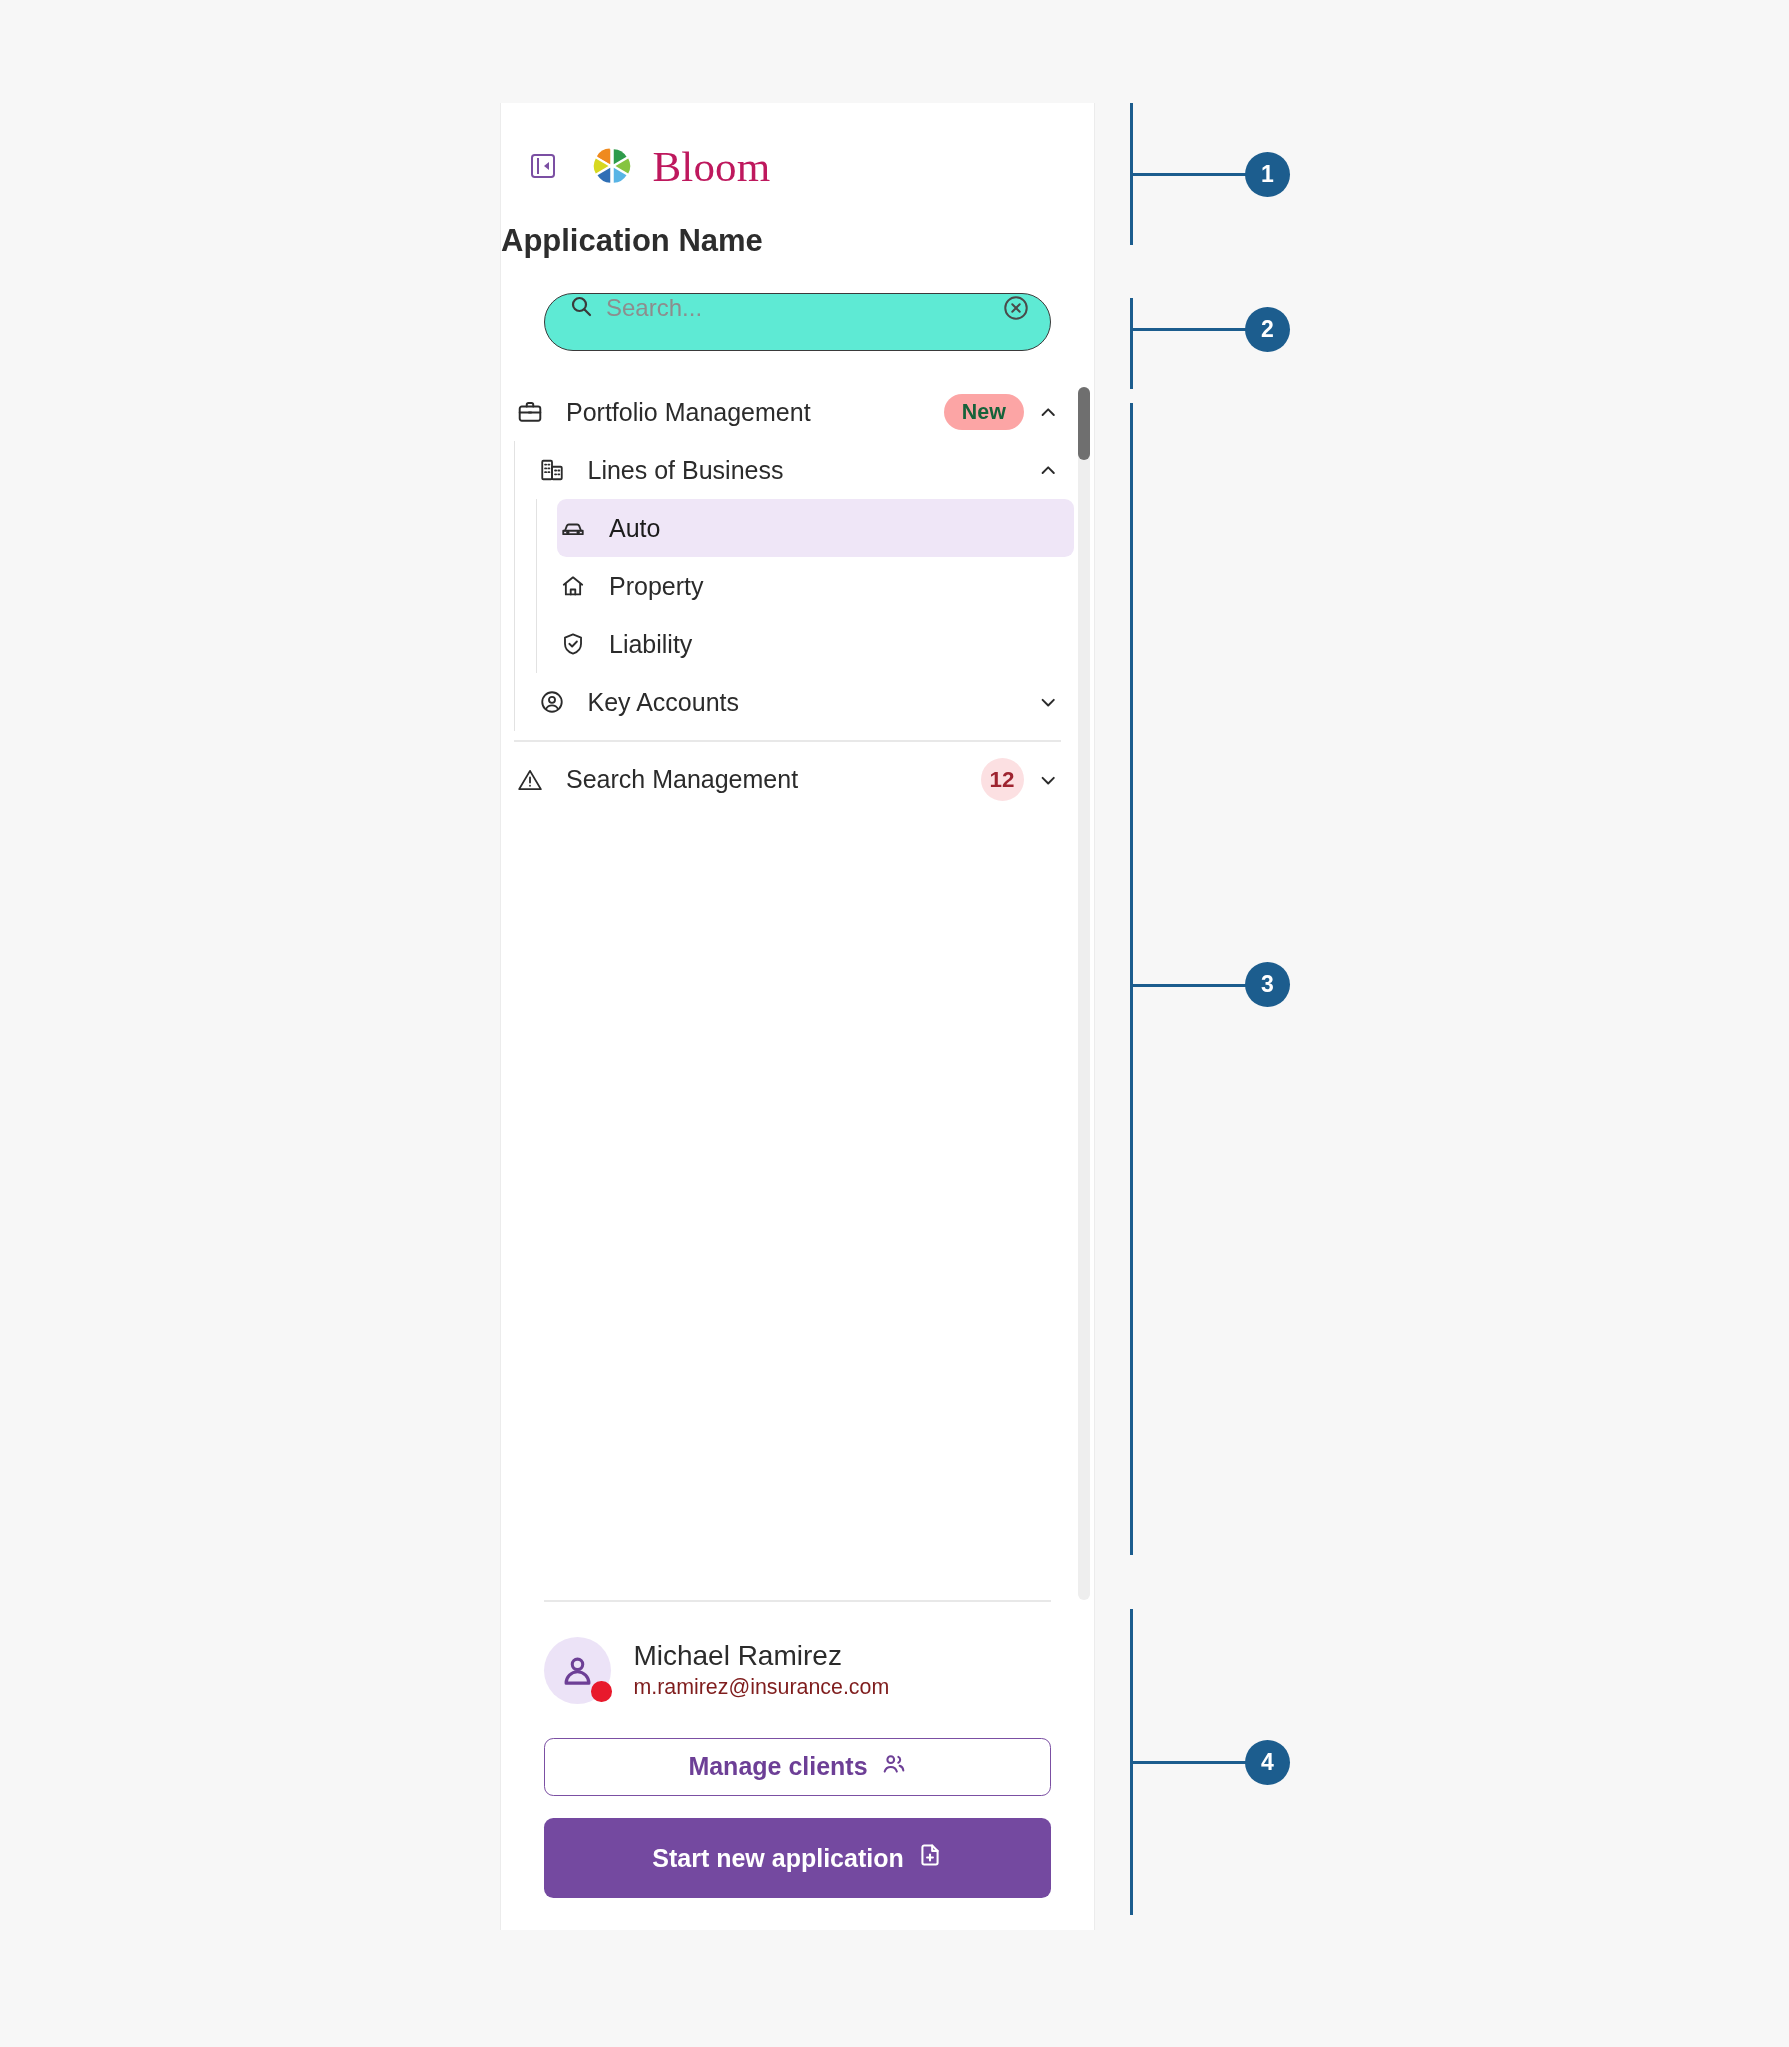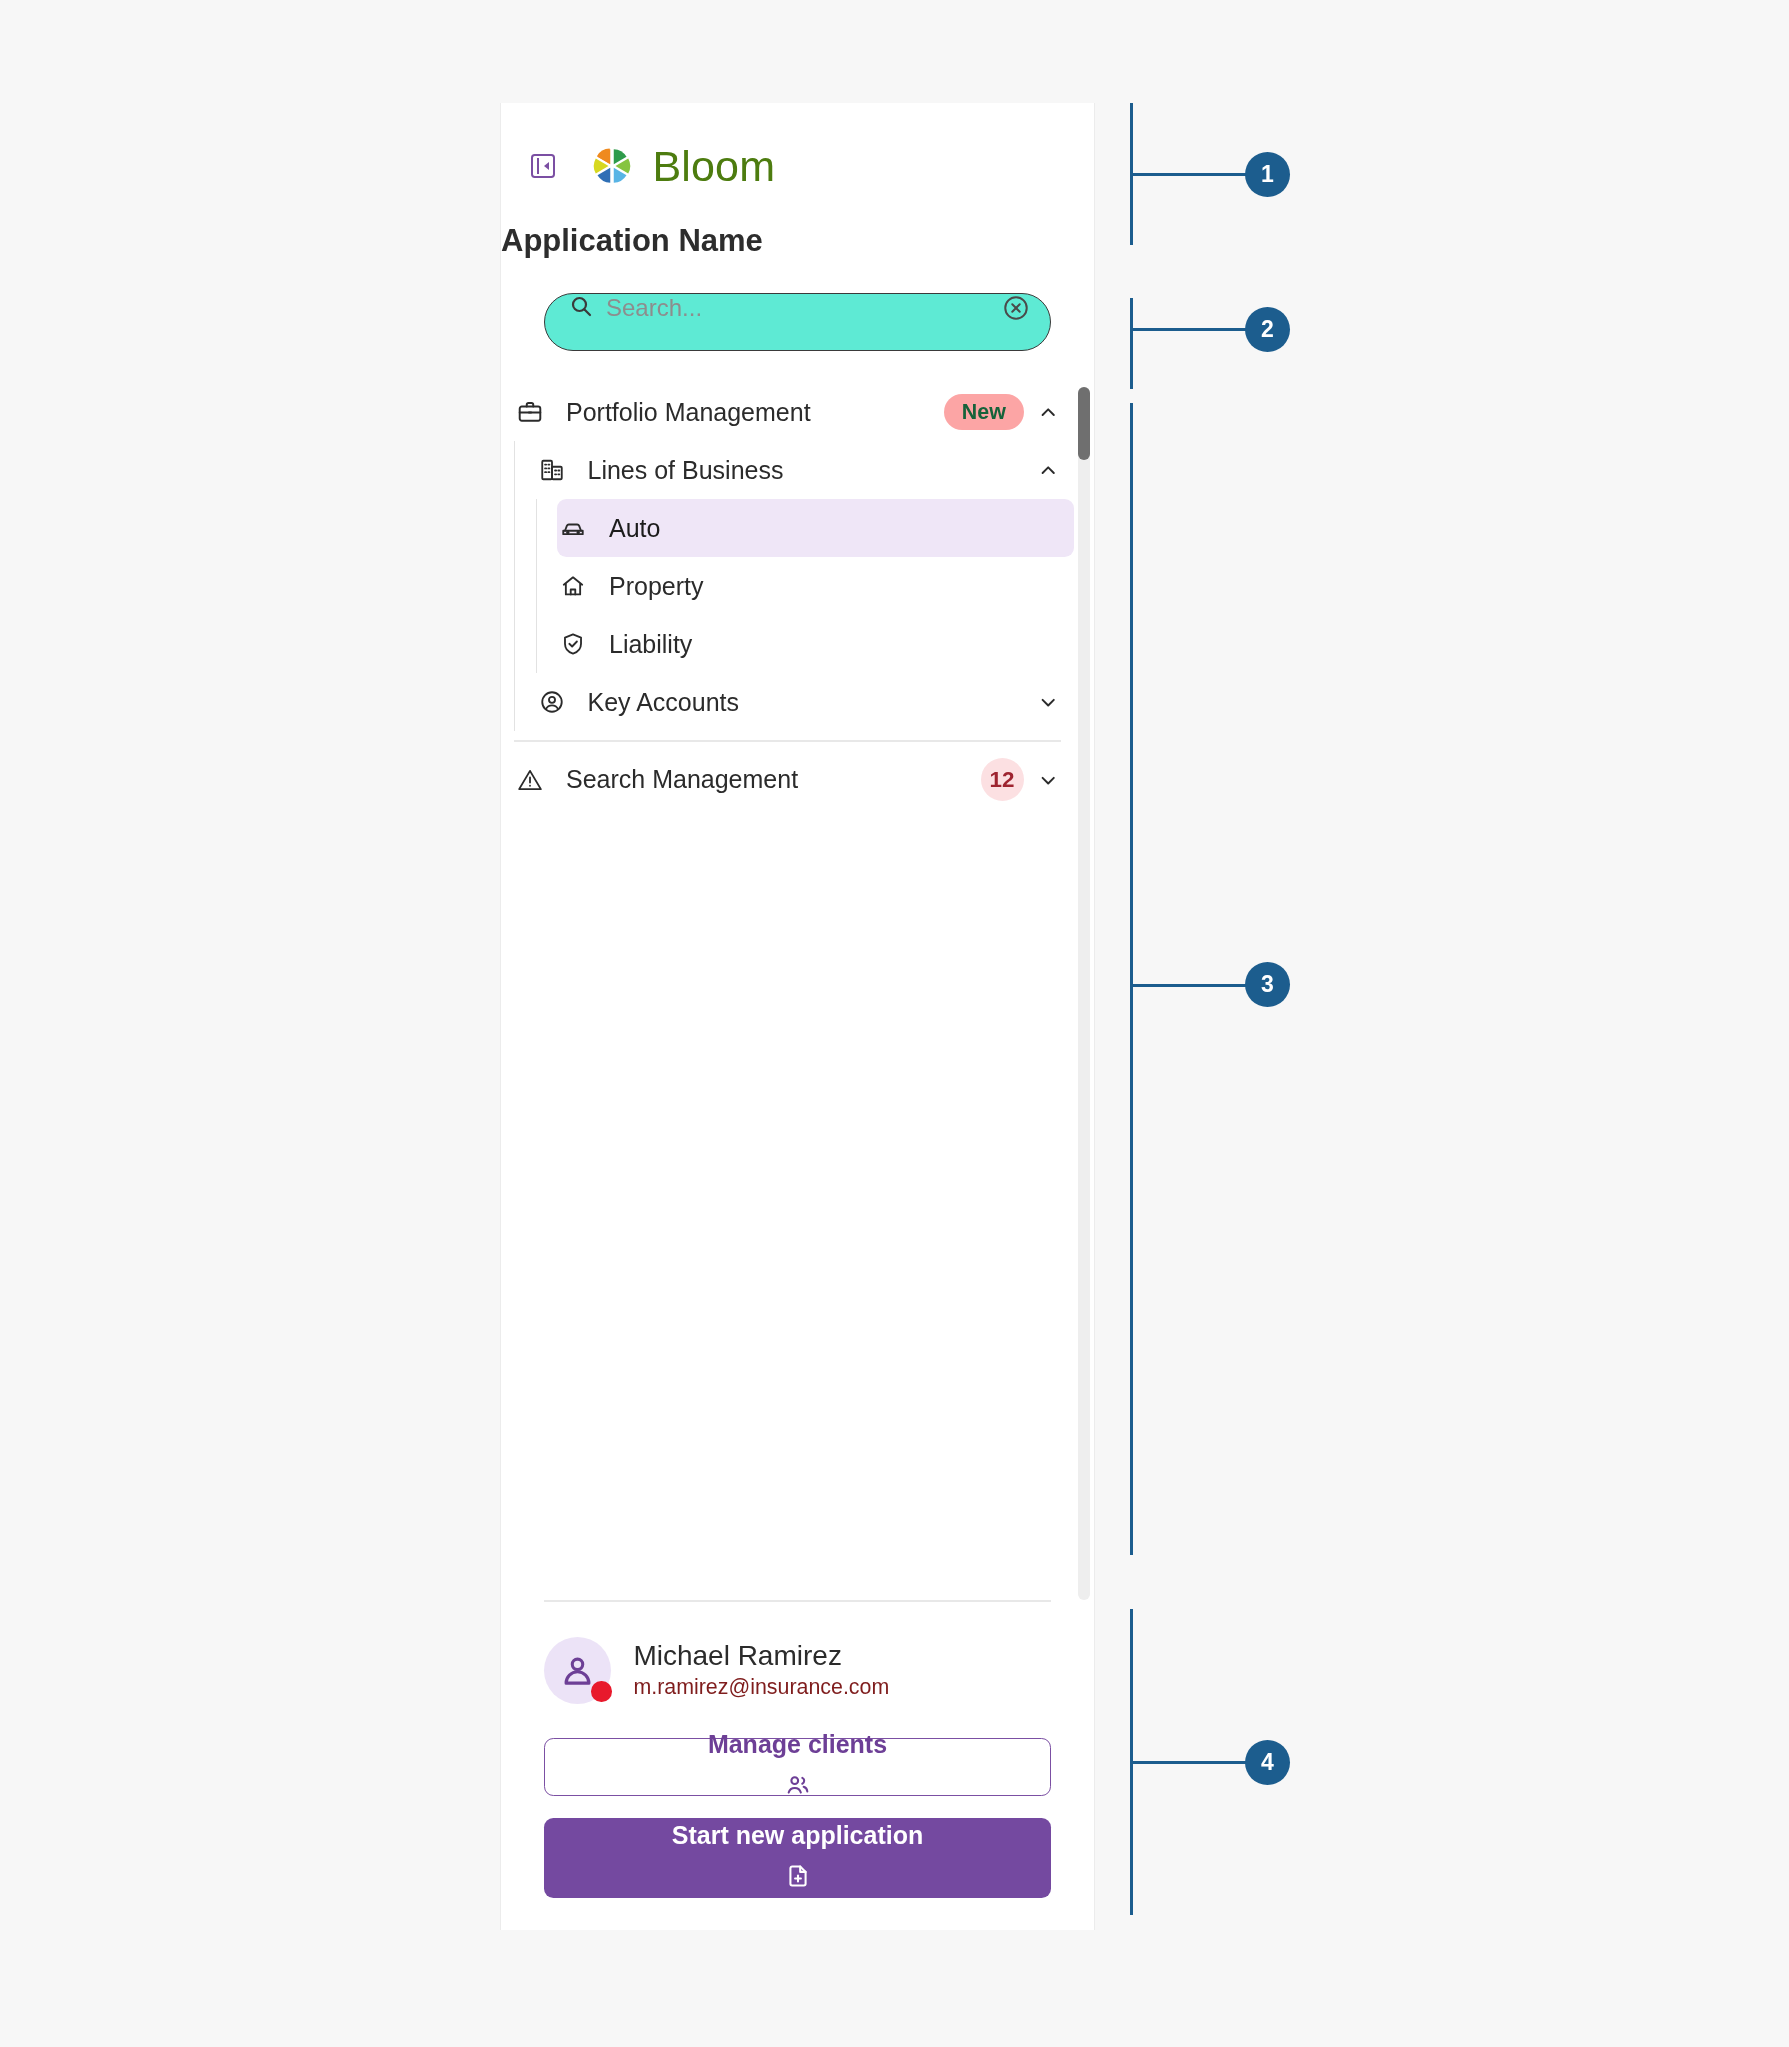--- a/index.html
+++ b/index.html
@@ -45,22 +45,22 @@
   .collapse-btn::after {
     content: ""; position: absolute;
     right: 3.7px; top: 50%; transform: translateY(-50%);
     border-top: 4.7px solid transparent;
     border-bottom: 4.7px solid transparent;
     border-right: 5.6px solid #7b4fa3;
   }
   .logo-wrap { display: flex; align-items: center; gap: 11.2px; margin-left: 11.2px; }
   .logo-mark { width: 58px; height: 58px; flex: none; }
   .logo-text {
-    font-family: Liberation Sans, sans-serif;
-    font-size: 43px; color: #4d7c0f; letter-spacing: 0.2px;
+    font-family: Liberation Serif, serif;
+    font-size: 43px; color: #be185d; letter-spacing: 0.2px;
   }
   .app-name {
     margin-top: 28px; text-align: left;
     font-size: 31px; font-weight: bold; color: #2d2d2d;
   }
 
   
   .search-wrap { padding: 34px 43px 0 43px; }
   .search-box {
     height: 58px; border: 1.5px solid #3a3a3a; border-radius: 32px;
@@ -147,21 +147,21 @@
     position: absolute; right: -0.9px; bottom: 1.9px;
     width: 20.5px; height: 20.5px; border-radius: 50%;
     background: #e8192c;
   }
   .u-name { font-size: 28px; color: #2b2b2b; line-height: 1.18; }
   .u-mail { font-size: 21.4px; color: #7f1d1d; line-height: 1.2; margin-top: 2.8px; }
 
   .btn {
     width: 100%; height: 58px; border-radius: 9.3px;
     display: flex; align-items: center; justify-content: center; gap: 13px;
-    font-size: 25px; font-weight: bold; cursor: pointer; flex-direction: column;
+    font-size: 25px; font-weight: bold; cursor: pointer;
   }
   .btn-outline { border: 1.9px solid #7b4fa3; background: #fff; color: #6d3f96; margin-bottom: 22.4px; }
   .btn-primary { border: none; background: #7449a0; color: #ffffff; height: 80px; }
 
   
   .cal-vline { position: absolute; width: 2.8px; background: #1c5d8e; }
   .cal-hline { position: absolute; height: 2.8px; background: #1c5d8e; }
   .cal-badge {
     position: absolute; width: 45px; height: 45px; border-radius: 50%;
     background: #1c5d8e; color: #fff;

